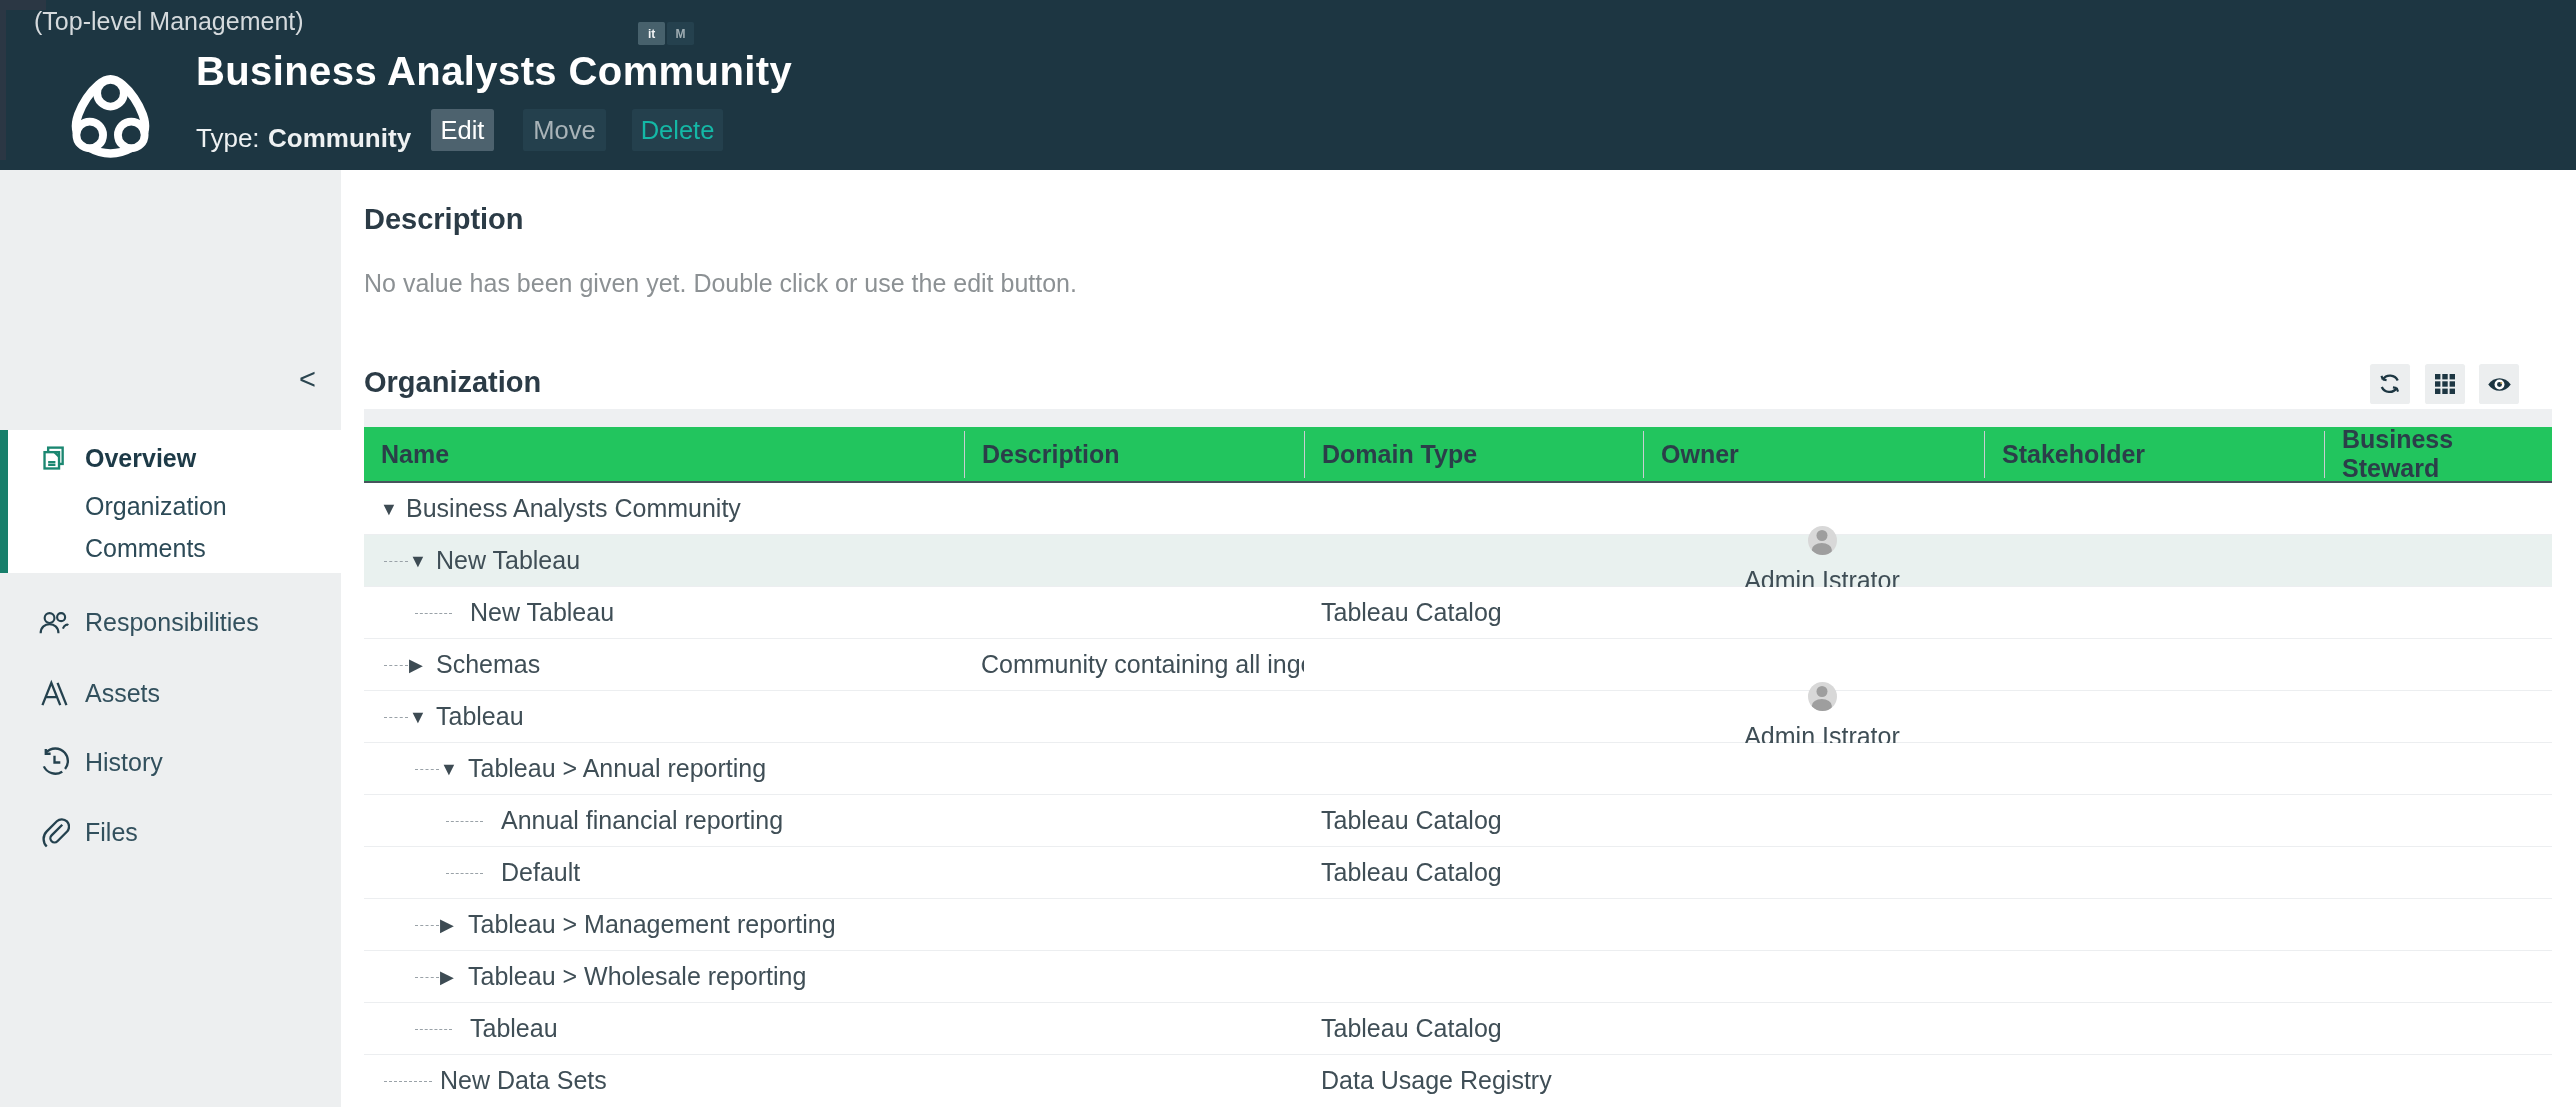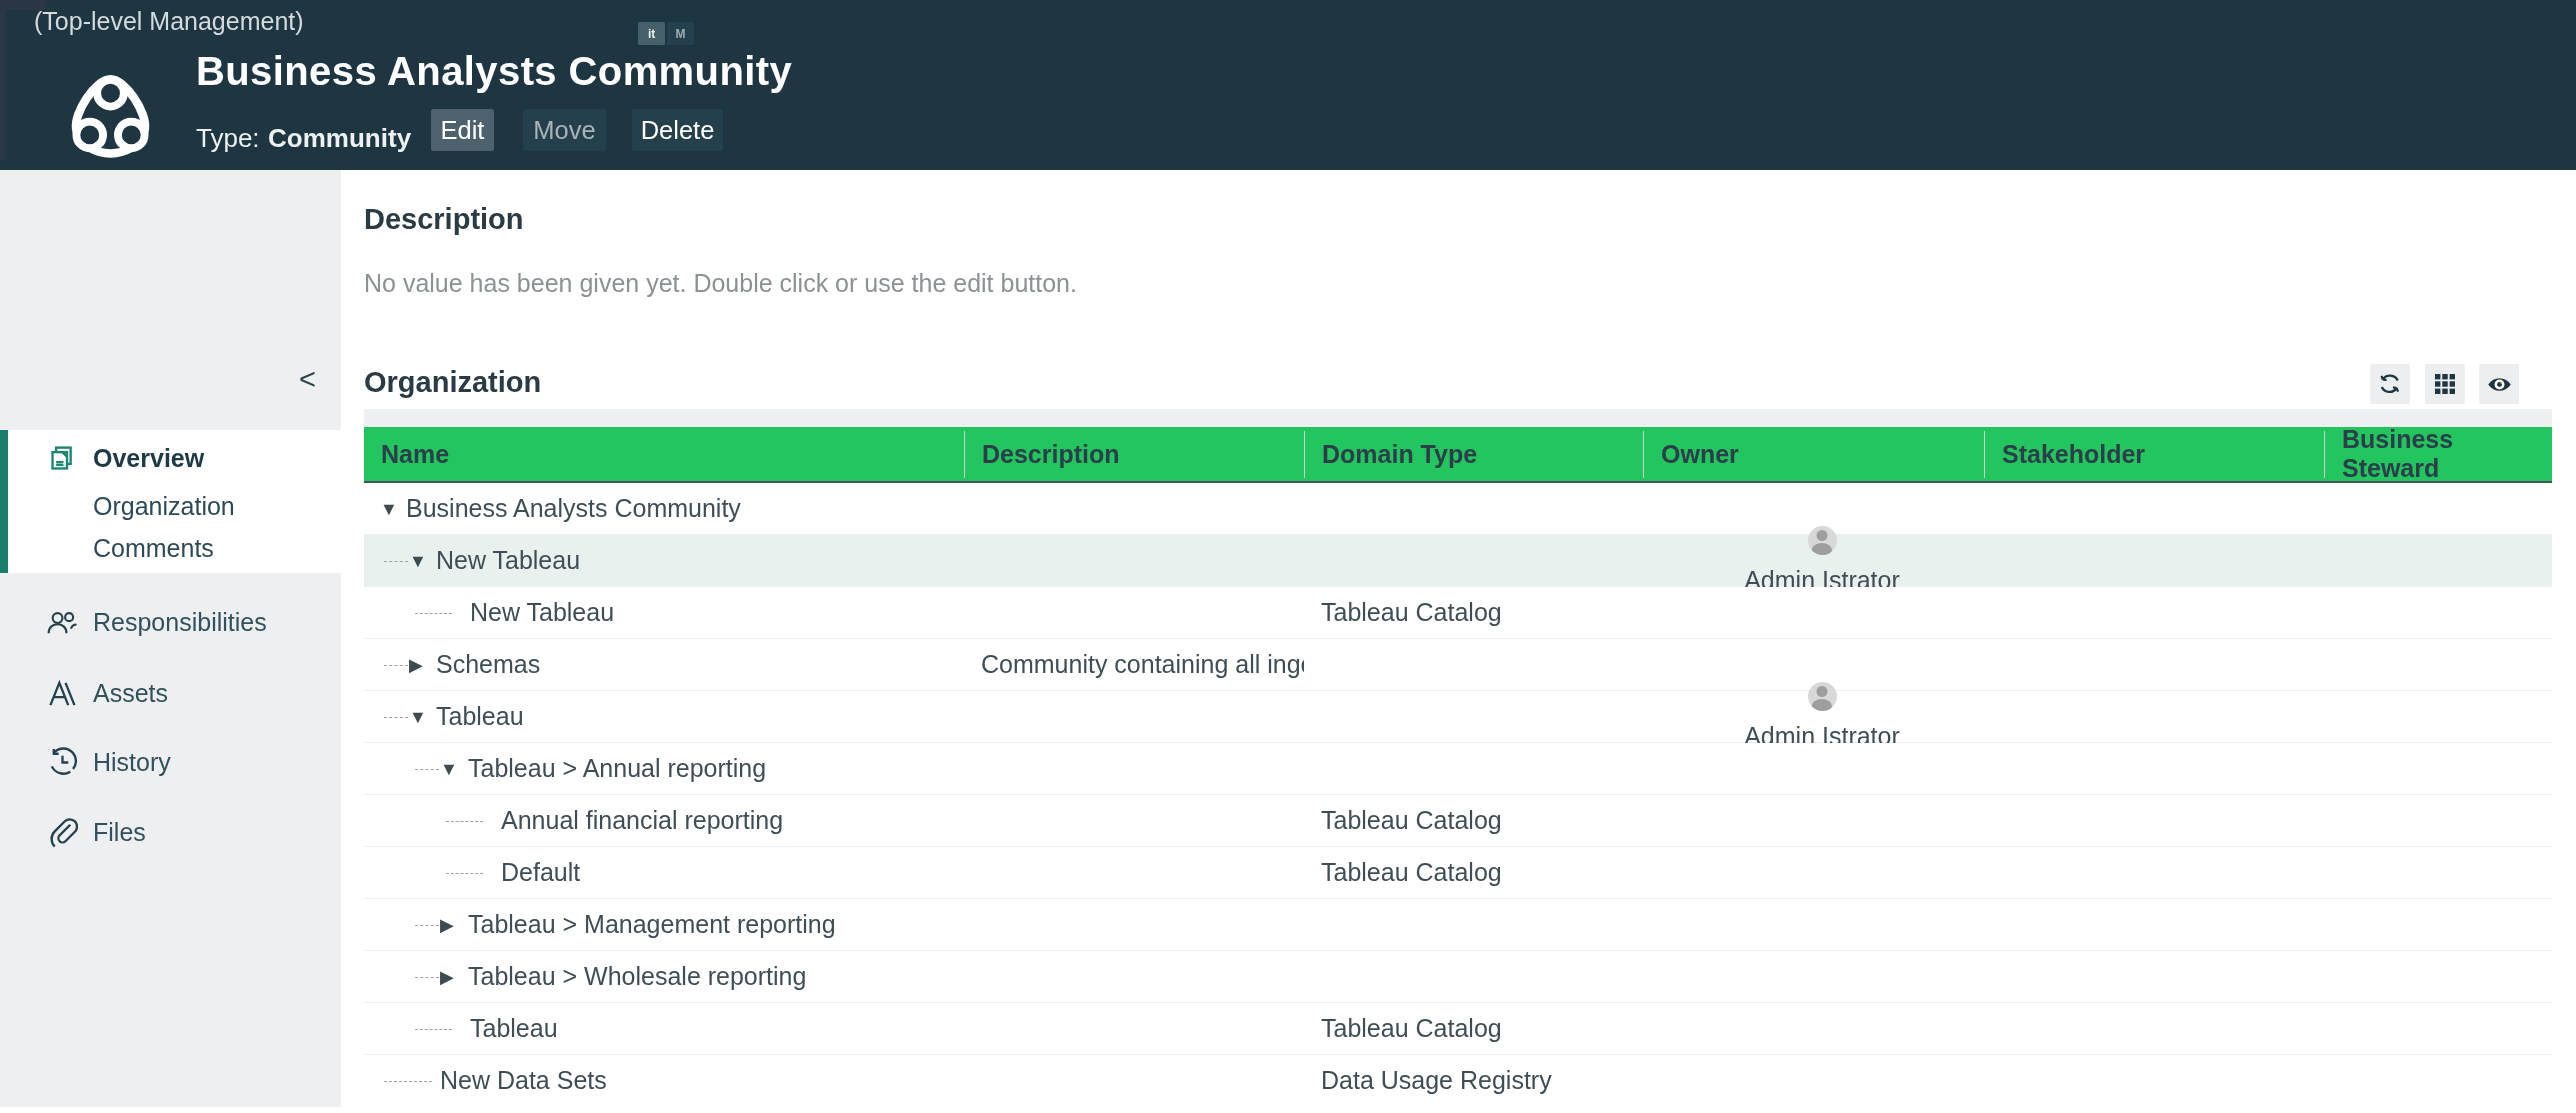--- a/index.html
+++ b/index.html
@@ -18,28 +18,28 @@
   .mini-tab.active{left:638px;background:#47616c;color:#f2f4f5;}
   .mini-tab.inactive{left:667px;background:#25414e;color:#9fadb3;font-weight:bold;}
   .community-logo{position:absolute;left:66px;top:70px;}
   .page-title{position:absolute;left:196px;top:49px;font-size:40px;font-weight:bold;color:#ffffff;letter-spacing:0.4px;}
   .type-line{position:absolute;left:196px;top:123px;font-size:26px;color:#eef1f2;}
   .type-line b{margin-left:8.5px;}
   .hdr-btn{position:absolute;top:109px;height:42px;border:none;border-radius:2.6px;
     font-family:inherit;font-size:25.5px;display:flex;align-items:center;justify-content:center;cursor:pointer;}
   .btn-edit{left:431px;width:63px;background:#4d626e;color:#ffffff;}
   .btn-move{left:523px;width:83px;background:#24404d;color:#a9b3b8;}
-  .btn-delete{left:632px;width:91px;background:#24404d;color:#ffffff;}
+  .btn-delete{left:632px;width:91px;background:#24404d;color:#14b8a6;}
   
   .sidebar{position:absolute;left:0;top:170px;width:341px;height:937px;background:#edeff0;}
   .collapse-btn{position:absolute;left:289px;top:191px;width:37px;height:37px;background:transparent;border:none;
     font-size:29px;color:#2b4550;cursor:pointer;display:flex;align-items:center;justify-content:center;font-family:inherit;}
   .active-block{position:absolute;left:0;top:260px;width:341px;height:143px;background:#ffffff;}
   .accent-bar{position:absolute;left:0;top:260px;width:7.7px;height:143px;background:#177f6b;}
-  .side-item{position:absolute;left:8px;width:341px;height:48px;display:flex;align-items:center;cursor:pointer;padding-left:23px;}
+  .side-item{position:absolute;left:0;width:341px;height:48px;display:flex;align-items:center;cursor:pointer;padding-left:23px;}
   .side-item .s-icon{position:absolute;left:37px;width:34px;height:34px;display:flex;align-items:center;justify-content:center;}
   .side-item .s-label{position:absolute;left:85px;font-size:25px;color:#32505d;}
   .side-item.overview .s-label{font-weight:bold;color:#1d3a47;}
   .side-sub .s-label{font-size:25px;color:#2c4a57;}
   
   .desc-heading,.org-heading{position:absolute;left:364px;font-size:29px;font-weight:bold;color:#2b3b46;}
   .desc-heading{top:203px;}
   .org-heading{top:366px;}
   .empty-text{position:absolute;left:364px;top:269px;font-size:25px;color:#8c9194;}
   .toolbar{position:absolute;top:364px;left:2370px;display:flex;gap:14.5px;}

